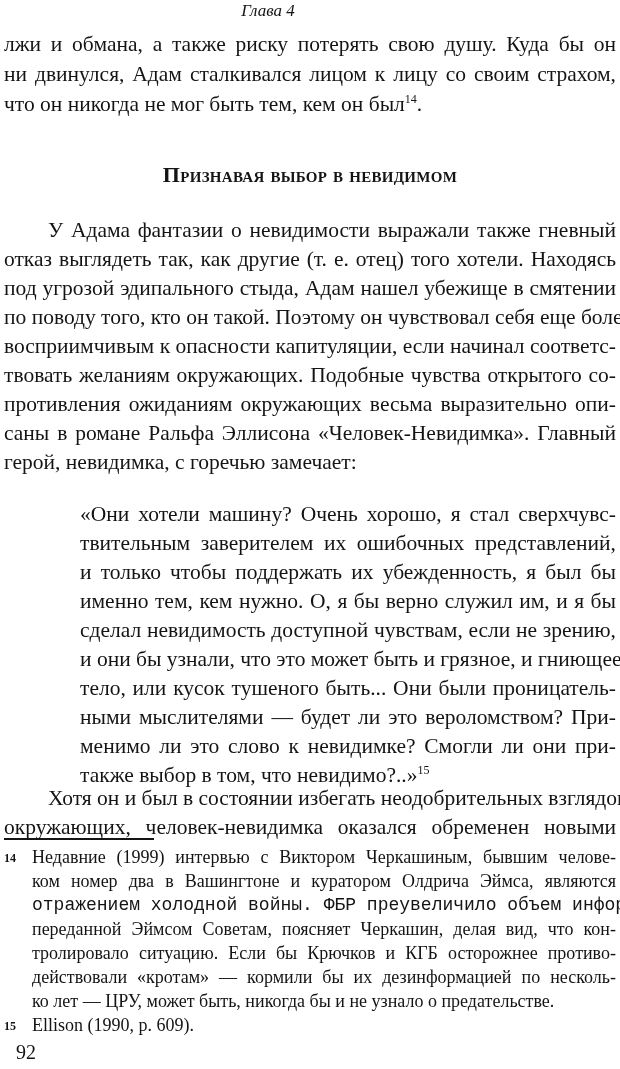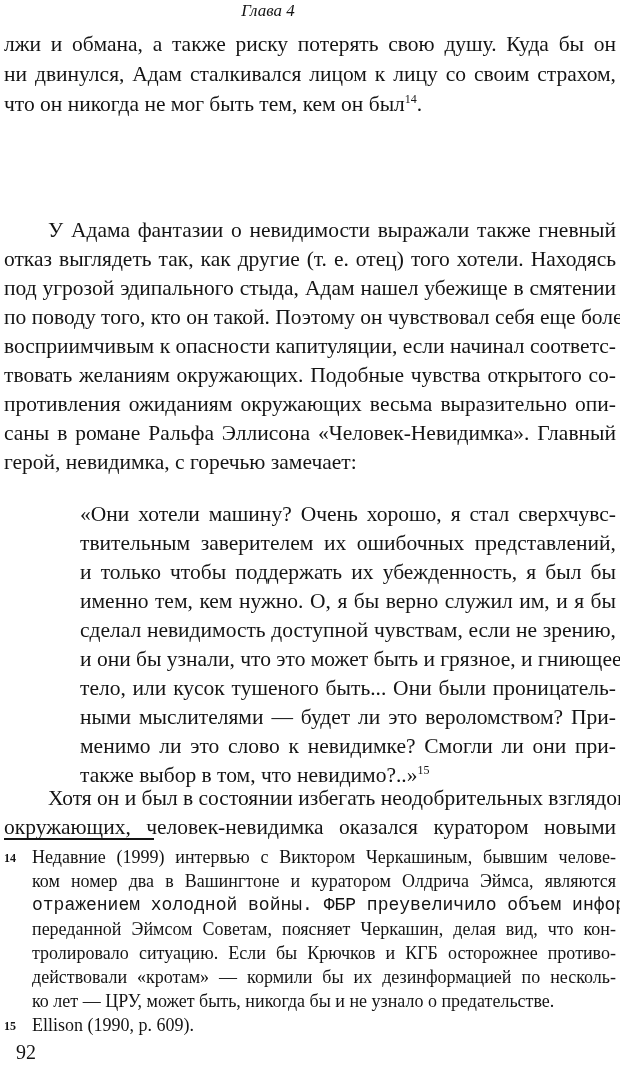--- a/index.html
+++ b/index.html
@@ -114,20 +114,21 @@
 <div class="page">
 
   <div class="running-head">Глава 4</div>
 
   <div>
     <div class="line body-line" style="top:30px;">лжи и обмана, а также риску потерять свою душу. Куда бы он</div>
     <div class="line body-line" style="top:60px;">ни двинулся, Адам сталкивался лицом к лицу со своим страхом,</div>
     <div class="line body-line last" style="top:90px;"><span>что он никогда не мог быть тем, кем он был</span><sup>14</sup><span>.</span></div>
   </div>
 
+  <div class="section-heading">Признавая выбор в невидимом</div>
 
   <div>
     <div class="line body-indent" style="top:216px;">У Адама фантазии о невидимости выражали также гневный</div>
     <div class="line body-line" style="top:245px;">отказ выглядеть так, как другие (т. е. отец) того хотели. Находясь</div>
     <div class="line body-line" style="top:274px;">под угрозой эдипального стыда, Адам нашел убежище в смятении</div>
     <div class="line body-line" style="top:303px;">по поводу того, кто он такой. Поэтому он чувствовал себя еще более</div>
     <div class="line body-line" style="top:332px;">восприимчивым к опасности капитуляции, если начинал соответс-</div>
     <div class="line body-line" style="top:361px;">твовать желаниям окружающих. Подобные чувства открытого со-</div>
     <div class="line body-line" style="top:390px;">противления ожиданиям окружающих весьма выразительно опи-</div>
     <div class="line body-line" style="top:419px;">саны в романе Ральфа Эллисона «Человек-Невидимка». Главный</div>
@@ -142,21 +143,21 @@
     <div class="line quote-line" style="top:616px;">сделал невидимость доступной чувствам, если не зрению,</div>
     <div class="line quote-line" style="top:645px;">и они бы узнали, что это может быть и грязное, и гниющее</div>
     <div class="line quote-line" style="top:674px;">тело, или кусок тушеного быть... Они были проницатель-</div>
     <div class="line quote-line" style="top:703px;">ными мыслителями — будет ли это вероломством? При-</div>
     <div class="line quote-line" style="top:732px;">менимо ли это слово к невидимке? Смогли ли они при-</div>
     <div class="line quote-line last" style="top:761px;"><span>также выбор в том, что невидимо?..»</span><sup>15</sup></div>
   </div>
 
   <div>
     <div class="line body-indent" style="top:784px;">Хотя он и был в состоянии избегать неодобрительных взглядов</div>
-    <div class="line body-line" style="top:813px;">окружающих, человек-невидимка оказался куратором новыми</div>
+    <div class="line body-line" style="top:813px;">окружающих, человек-невидимка оказался обременен новыми</div>
   </div>
 
   <div class="footnote-rule" style="top:838px;"></div>
 
   <div>
     <div>
       <span class="fn-marker" style="top:848px;">14</span>
       <div class="fn-line" style="top:846px;">Недавние (1999) интервью с Виктором Черкашиным, бывшим челове-</div>
       <div class="fn-line" style="top:870px;">ком номер два в Вашингтоне и куратором Олдрича Эймса, являются</div>
       <div class="fn-line" style="top:894px;font-family:Liberation Mono, monospace;">отражением холодной войны. ФБР преувеличило объем информации,</div>

